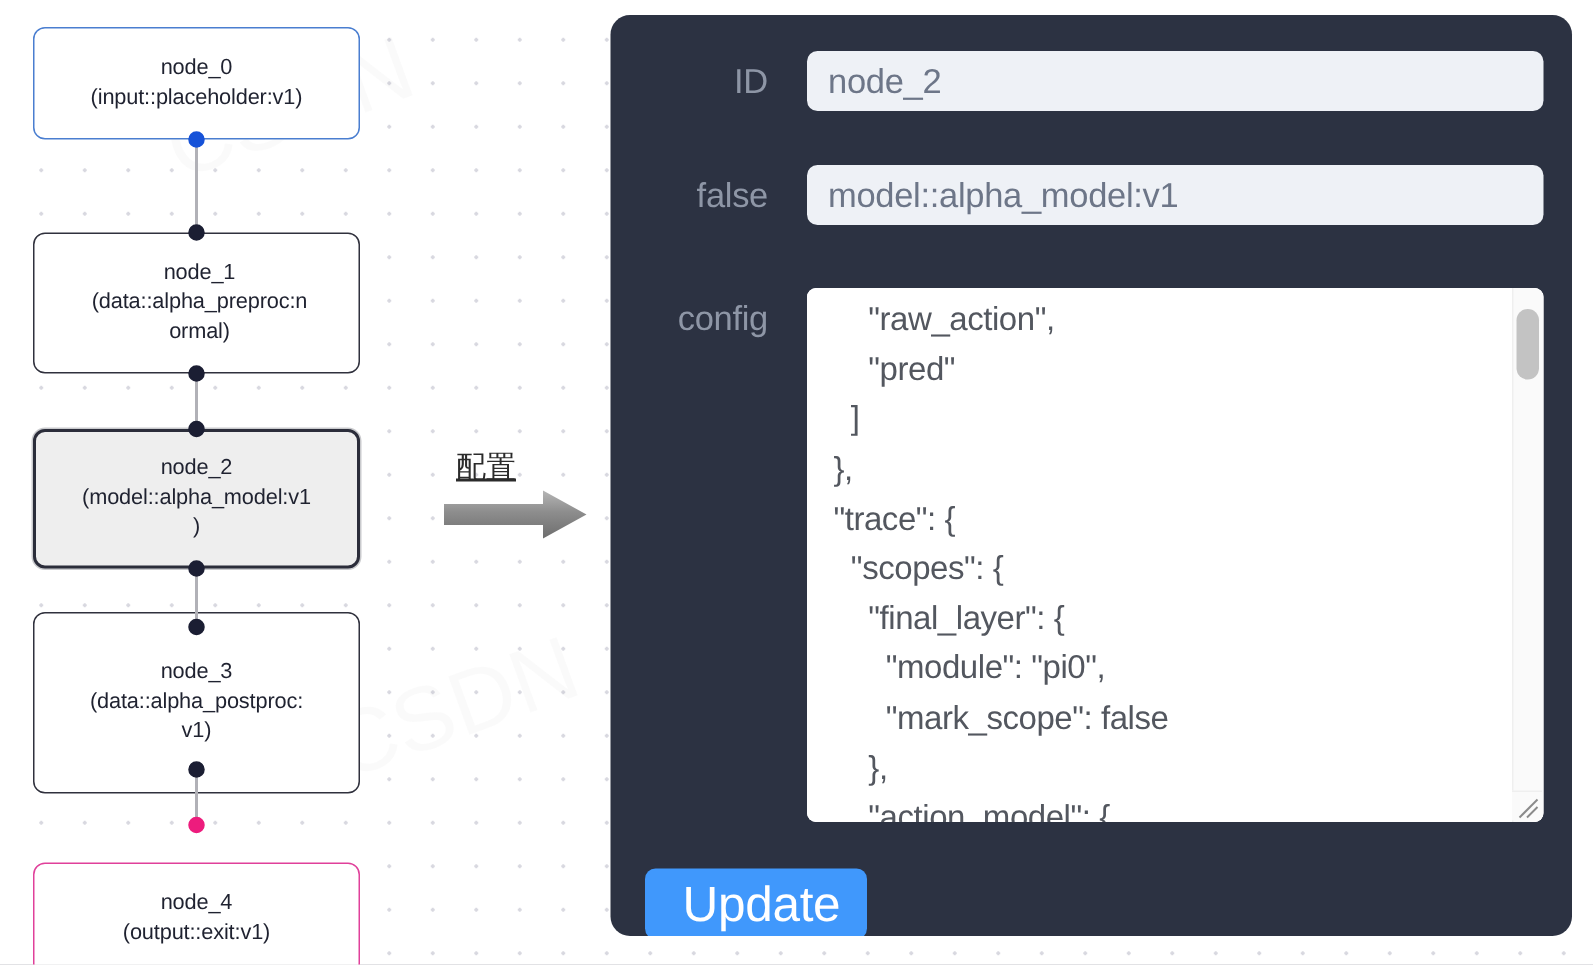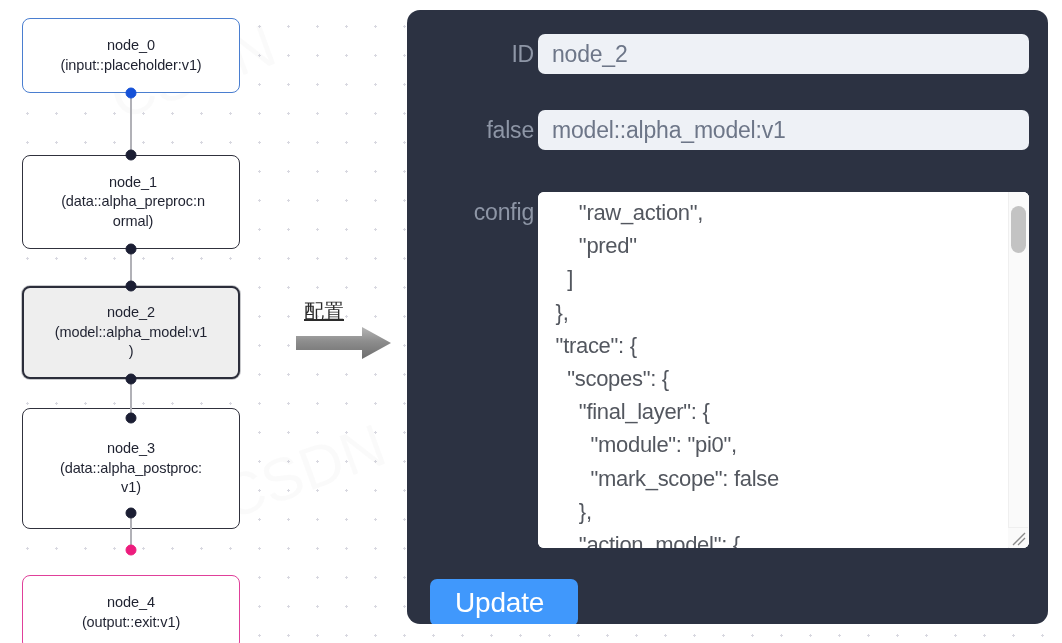--- a/index.html
+++ b/index.html
@@ -120,21 +120,21 @@
     position: absolute;
     display: flex;
     align-items: flex-start;
   }
   .field-label {
     width: 108px;
     text-align: right;
     color: #8e96a6;
     font-size: 23px;
     line-height: 40px;
-    padding-right: 4px;
+    padding-right: 26px;
     letter-spacing: -0.2px;
   }
   .field-input {
     background: #eef1f6;
     border: none;
     border-radius: 7px;
     color: #6d7688;
     font-size: 23px;
     line-height: 40px;
     padding: 0 14px;
@@ -205,21 +205,21 @@
   #update-button {
     position: absolute;
     left: 23px;
     top: 569px;
     width: 148px;
     height: 47px;
     background: #4098fc;
     border: none;
     border-radius: 7px;
     color: #ffffff;
-    font-size: 28px;
+    font-size: 33px;
     font-family: "Liberation Sans", sans-serif;
     letter-spacing: -0.2px;
     text-align: left;
     padding-left: 25px;
     cursor: pointer;
   }
 </style>
 </head>
 <body>
 

